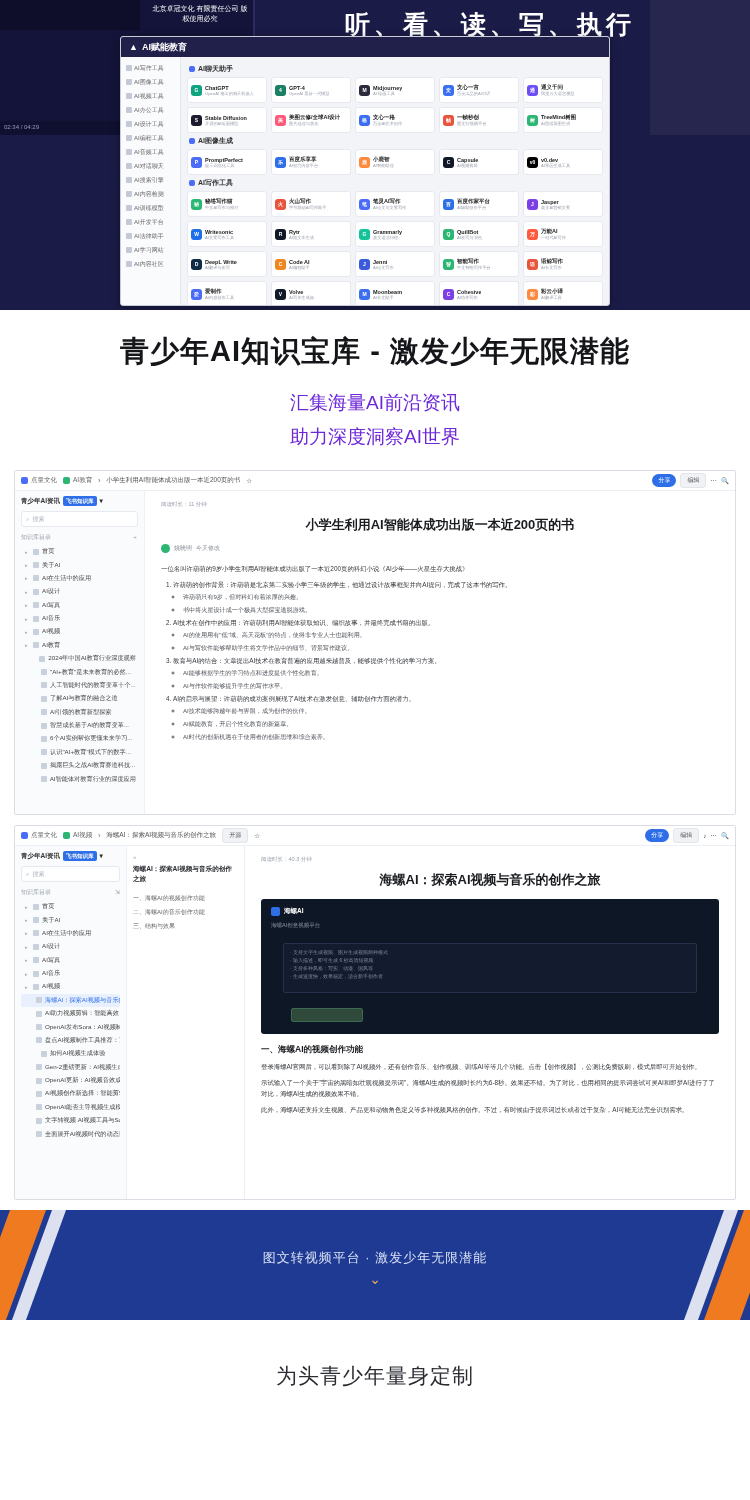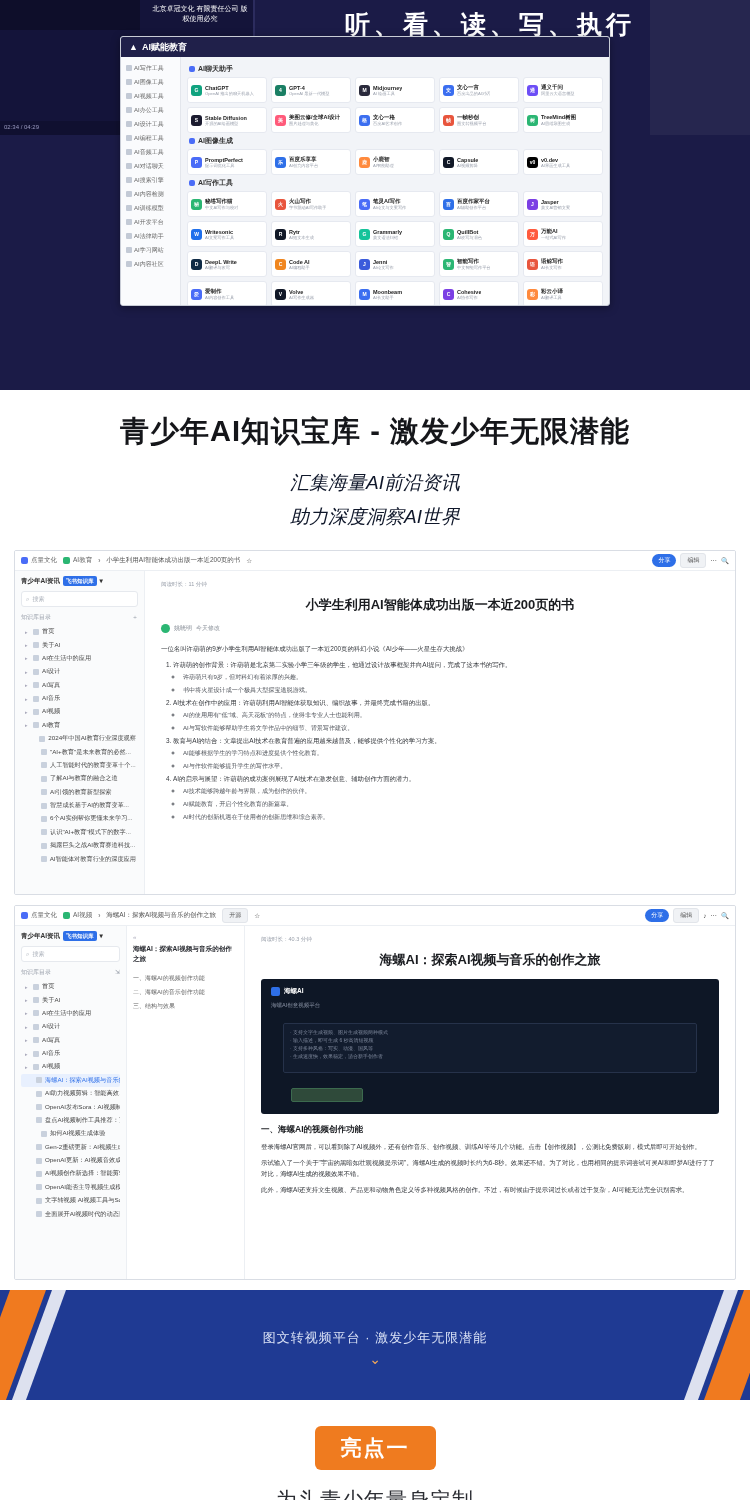--- a/index.html
+++ b/index.html
@@ -8,21 +8,21 @@
     background: #ffffff;
     font-family: "Liberation Sans", sans-serif;
     color: #222;
     overflow-x: hidden;
   }
   .page { width: 750px; position: relative; }
 
   
   .top-banner {
     position: relative;
-    height: 390px;
+    height: 310px;
     background: #1b1b47;
     overflow: hidden;
   }
   .banner-bg-left {
     position: absolute; left: 0; top: 0; width: 255px; height: 135px;
     background: #14143a;
     border-right: 2px solid #2c2c5e;
   }
   .banner-bg-left .blk {
     position: absolute; left: 0; top: 0; width: 140px; height: 30px;
@@ -84,21 +84,21 @@
   .btw-card .nm { font-size: 5.5px; font-weight: bold; color: #222; white-space: nowrap; }
   .btw-card .ds { font-size: 4.2px; color: #9aa0ad; white-space: nowrap; }
 
   
   .title-block { padding: 22px 20px 6px; text-align: center; }
   .title-main {
     font-size: 29px; font-weight: bold; color: #15161a; letter-spacing: 1px;
   }
   .sub-lines { text-align: center; padding: 8px 20px 16px; }
   .sub-lines div {
-    font-size: 19px; color: #0f172a; line-height: 34px; font-style: italic;
+    font-size: 19px; color: #6d28d9; line-height: 34px;
   }
   .sub-lines div.wide { font-size: 19px; }
 
   
   .doc-shot {
     margin: 0 14px 10px; border: 1px solid #d9dde4; background: #fff;
     border-radius: 2px; overflow: hidden;
   }
   .doc-shot.first { height: 345px; }
   .doc-shot.second { height: 375px; }
@@ -894,17 +894,16 @@
   <div class="hl-banner">
     <div class="stripe l1"></div>
     <div class="stripe l2"></div>
     <div class="stripe r1"></div>
     <div class="stripe r2"></div>
     <div class="hl-sub">图文转视频平台 · 激发少年无限潜能</div>
     <div class="hl-chev">⌄</div>
   </div>
 
   <div class="hl-one-wrap">
-    <span class="hl-tag">亮点一</span>
     <div class="hl-one-sub">为头青少年量身定制</div>
   </div>
 
 </div>
 
 </body></html>

